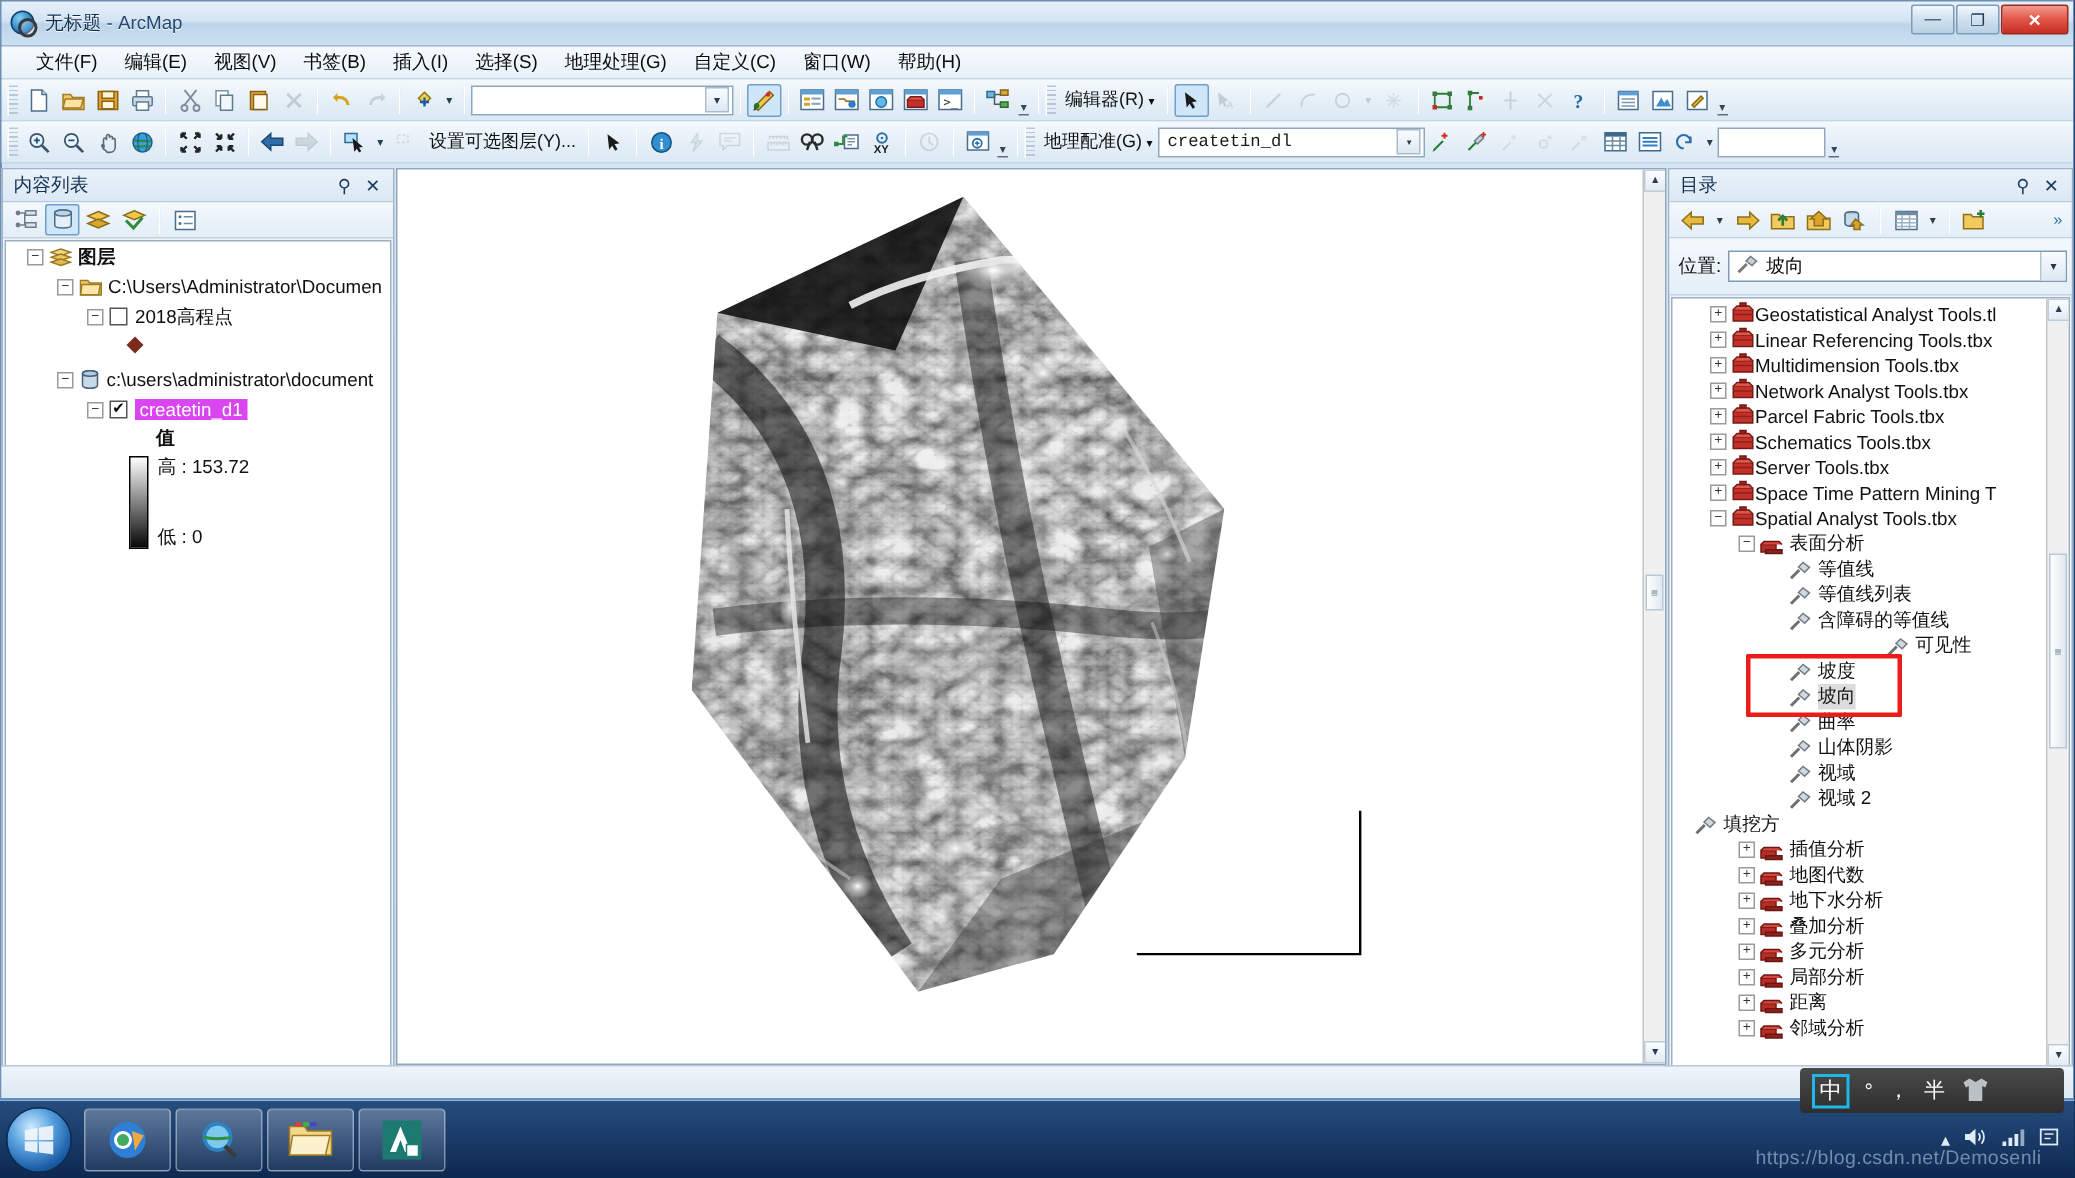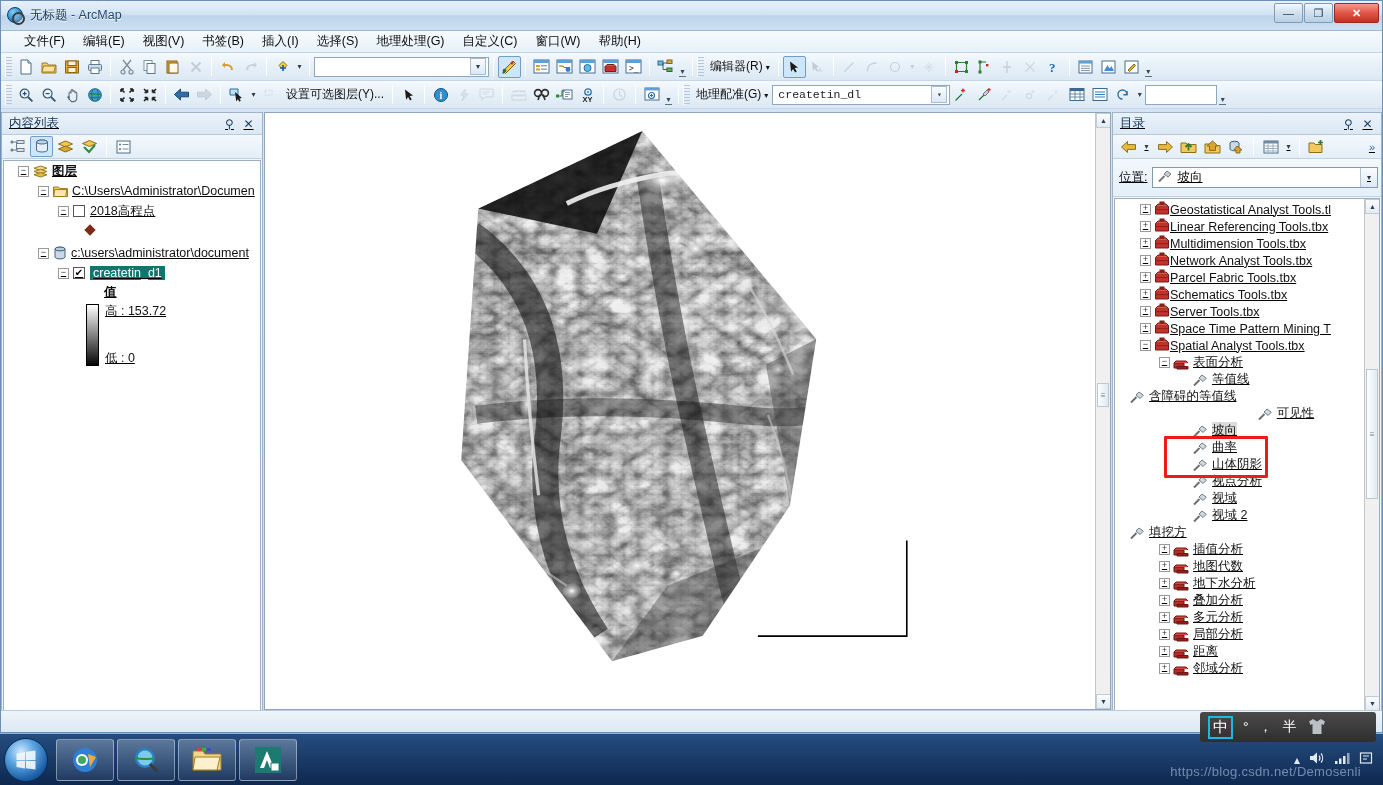--- a/index.html
+++ b/index.html
@@ -83,21 +83,21 @@
     background:linear-gradient(180deg,#fafcfe,#dde8f2);
     border:1px solid #a8bccd; display:flex;align-items:center;justify-content:center;
     font-size:8px; color:#2a3d50;
   }
   .toolbar-overflow{
     width:11px; height:22px; display:flex; flex-direction:column;
     align-items:center; justify-content:flex-end; padding-bottom:1px;
     font-size:8px; color:#33475c;
   }
   
-  #body-area{ position:absolute; left:0; top:111px; right:0; bottom:0; display:flex;text-decoration:underline;}
+  #body-area{ position:absolute; left:0; top:111px; right:0; bottom:0; display:flex;}
   
   .panel{
     background:#f1f5f9; border:1px solid #9fb4c8;
     display:flex; flex-direction:column;
   }
   .panel-title{
     height:22px; display:flex; align-items:center; padding:0 3px 0 7px;
     background:linear-gradient(180deg,#eaf2fa,#dbe8f4);
     border-bottom:1px solid #b7cade;
     font-size:12.5px; color:#133050;
@@ -115,21 +115,21 @@
   .tree-area{ flex:1; background:#fff; margin:1px; border:1px solid #9bb0c4; overflow:hidden; position:relative;}
   
   .tnode{ display:flex; align-items:center; height:20px; padding-left:4px; white-space:nowrap;}
   .expander{
     width:11px;height:11px;border:1px solid #9a9a9a;background:#fff;
     font-size:9px;line-height:9px;text-align:center;color:#333;
     margin-right:4px; flex:none; font-family:"Liberation Mono",monospace;
   }
   .tlabel-txt{ font-size:12.5px; color:#111;}
   .tlabel-txt.bold{ font-weight:bold;}
-  .tlabel-txt.sel{ background:#0f766e; color:#fff; padding:0 3px;}
+  .tlabel-txt.sel{ background:#d946ef; color:#fff; padding:0 3px;}
   .chk{ width:12px;height:12px;border:1px solid #555;background:#fff;margin-right:5px;flex:none;
     display:flex;align-items:center;justify-content:center;font-size:10px;color:#000;line-height:1;}
   .layers-ico{ width:15px;height:13px;margin-right:4px;flex:none;}
   .folder-ico{ width:15px;height:13px;margin-right:4px;flex:none;}
   .gdb-ico{ width:14px;height:14px;margin-right:4px;flex:none;}
   
   .ramp{ width:13px;height:62px;background:linear-gradient(180deg,#ffffff,#060606);border:1px solid #000;}
   
   #map-wrap{ flex:1; display:flex; flex-direction:column; margin:0 1px;}
   #map-frame{
@@ -1119,21 +1119,29 @@
               <span class="ctext">表面分析</span>
             </div>
             <div class="cnode" style="padding-left: 63px;">
               <span class="cbox blank"></span>
               <span class="tool-ico"><svg width="16" height="14" viewBox="0 0 16 14">
                   <path d="M2 12.5l5.5-5.5" stroke="#6f6f6f" stroke-width="2"></path>
                   <path d="M7 5l3-3 4.3 3.2-3.2 3.3z" fill="#d3d8dd" stroke="#6e7b87"></path>
                 </svg></span>
               <span class="ctext">等值线</span>
             </div>
-            <div class="cnode" style="">
+            <div class="cnode" style="padding-left: 63px;">
+              <span class="cbox blank"></span>
+              <span class="tool-ico"><svg width="16" height="14" viewBox="0 0 16 14">
+                  <path d="M2 12.5l5.5-5.5" stroke="#6f6f6f" stroke-width="2"></path>
+                  <path d="M7 5l3-3 4.3 3.2-3.2 3.3z" fill="#d3d8dd" stroke="#6e7b87"></path>
+                </svg></span>
+              <span class="ctext">等值线列表</span>
+            </div>
+            <div class="cnode" style="padding-left: 63px;">
               <span class="cbox blank"></span>
               <span class="tool-ico"><svg width="16" height="14" viewBox="0 0 16 14">
                   <path d="M2 12.5l5.5-5.5" stroke="#6f6f6f" stroke-width="2"></path>
                   <path d="M7 5l3-3 4.3 3.2-3.2 3.3z" fill="#d3d8dd" stroke="#6e7b87"></path>
                 </svg></span>
               <span class="ctext">含障碍的等值线</span>
             </div>
             <div class="cnode" style="padding-left: 63px; justify-content: center;">
               <span class="cbox blank"></span>
               <span class="tool-ico"><svg width="16" height="14" viewBox="0 0 16 14">
@@ -1141,45 +1149,45 @@
                   <path d="M7 5l3-3 4.3 3.2-3.2 3.3z" fill="#d3d8dd" stroke="#6e7b87"></path>
                 </svg></span>
               <span class="ctext">可见性</span>
             </div>
             <div class="cnode" style="padding-left: 63px;">
               <span class="cbox blank"></span>
               <span class="tool-ico"><svg width="16" height="14" viewBox="0 0 16 14">
                   <path d="M2 12.5l5.5-5.5" stroke="#6f6f6f" stroke-width="2"></path>
                   <path d="M7 5l3-3 4.3 3.2-3.2 3.3z" fill="#d3d8dd" stroke="#6e7b87"></path>
                 </svg></span>
-              <span class="ctext selbg">坡向</span>
+              <span class="ctext">坡度</span>
             </div>
             <div class="cnode" style="padding-left: 63px;">
               <span class="cbox blank"></span>
               <span class="tool-ico"><svg width="16" height="14" viewBox="0 0 16 14">
                   <path d="M2 12.5l5.5-5.5" stroke="#6f6f6f" stroke-width="2"></path>
                   <path d="M7 5l3-3 4.3 3.2-3.2 3.3z" fill="#d3d8dd" stroke="#6e7b87"></path>
                 </svg></span>
-              <span class="ctext">曲率</span>
+              <span class="ctext selbg">坡向</span>
             </div>
             <div class="cnode" style="padding-left: 63px;">
               <span class="cbox blank"></span>
               <span class="tool-ico"><svg width="16" height="14" viewBox="0 0 16 14">
                   <path d="M2 12.5l5.5-5.5" stroke="#6f6f6f" stroke-width="2"></path>
                   <path d="M7 5l3-3 4.3 3.2-3.2 3.3z" fill="#d3d8dd" stroke="#6e7b87"></path>
                 </svg></span>
-              <span class="ctext">山体阴影</span>
+              <span class="ctext">曲率</span>
             </div>
             <div class="cnode" style="padding-left: 63px;">
               <span class="cbox blank"></span>
               <span class="tool-ico"><svg width="16" height="14" viewBox="0 0 16 14">
                   <path d="M2 12.5l5.5-5.5" stroke="#6f6f6f" stroke-width="2"></path>
                   <path d="M7 5l3-3 4.3 3.2-3.2 3.3z" fill="#d3d8dd" stroke="#6e7b87"></path>
                 </svg></span>
-              <span class="ctext">视点分析</span>
+              <span class="ctext">山体阴影</span>
             </div>
             <div class="cnode" style="padding-left: 63px;">
               <span class="cbox blank"></span>
               <span class="tool-ico"><svg width="16" height="14" viewBox="0 0 16 14">
                   <path d="M2 12.5l5.5-5.5" stroke="#6f6f6f" stroke-width="2"></path>
                   <path d="M7 5l3-3 4.3 3.2-3.2 3.3z" fill="#d3d8dd" stroke="#6e7b87"></path>
                 </svg></span>
               <span class="ctext">视域</span>
             </div>
             <div class="cnode" style="padding-left: 63px;">

